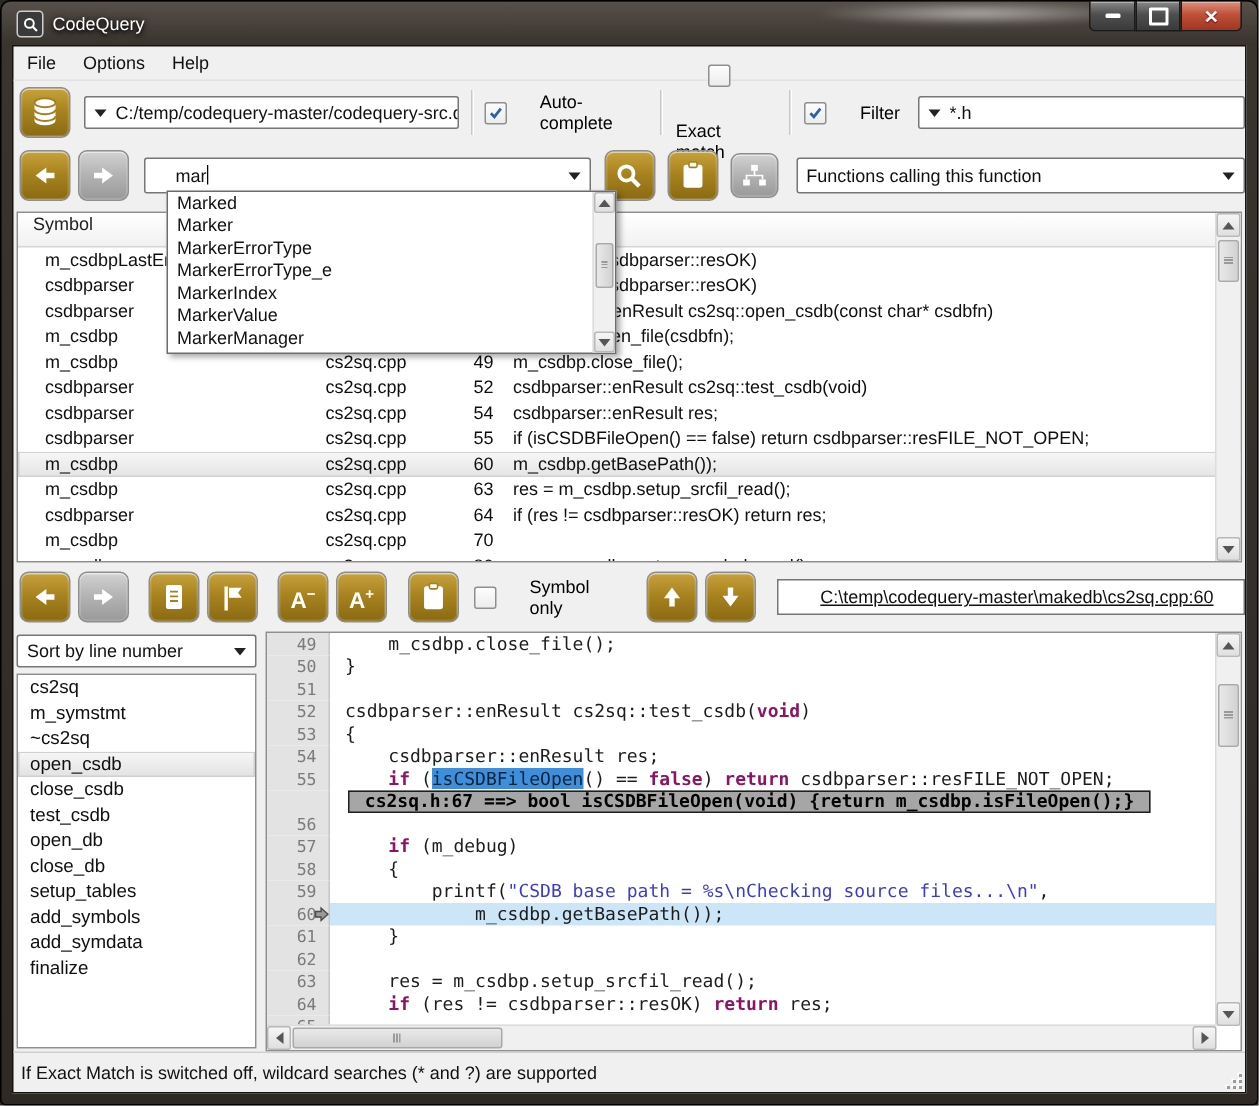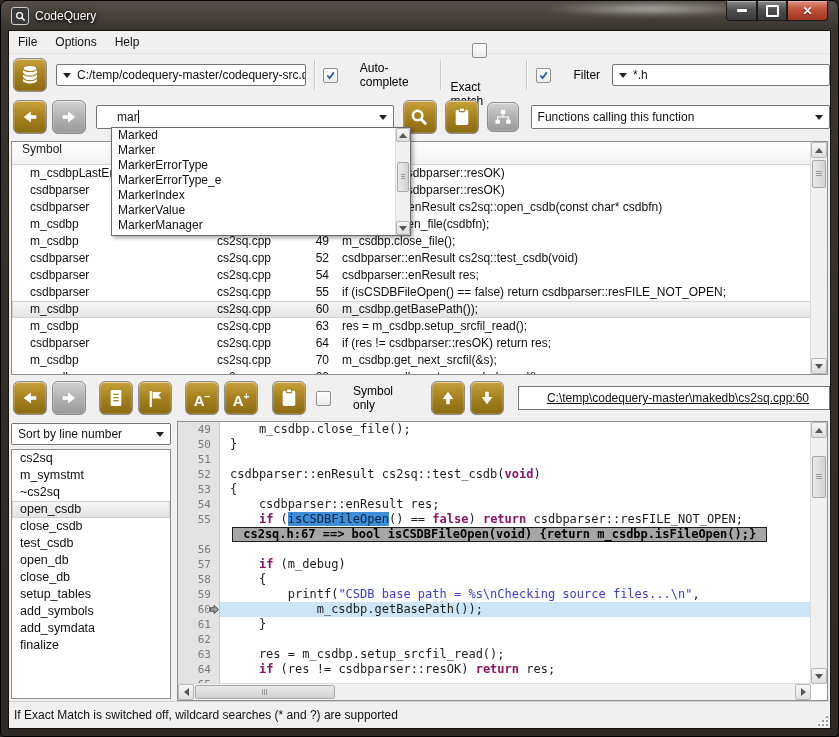--- a/index.html
+++ b/index.html
@@ -272,21 +272,20 @@
           <div class="trow">
             <div class="c-sym">csdbparser</div>
             <div class="c-file">cs2sq.cpp</div>
             <div class="c-line">64</div>
             <div class="c-prev">if (res != csdbparser::resOK) return res;</div>
           </div>
           <div class="trow">
             <div class="c-sym">m_csdbp</div>
             <div class="c-file">cs2sq.cpp</div>
             <div class="c-line">70</div>
-            <div class="c-prev">m_csdbp.get_next_srcfil(&amp;s);</div>
           </div>
           <div class="trow">
             <div class="c-sym">m_csdbp</div>
             <div class="c-file">cs2sq.cpp</div>
             <div class="c-line">80</div>
             <div class="c-prev">res = m_csdbp.setup_symbol_read();</div>
           </div>
         </div>
       <div class="sb-v" style="top:0;bottom:0;right:0;">
         <div class="sb-btn" style="top:0;left:0;">

